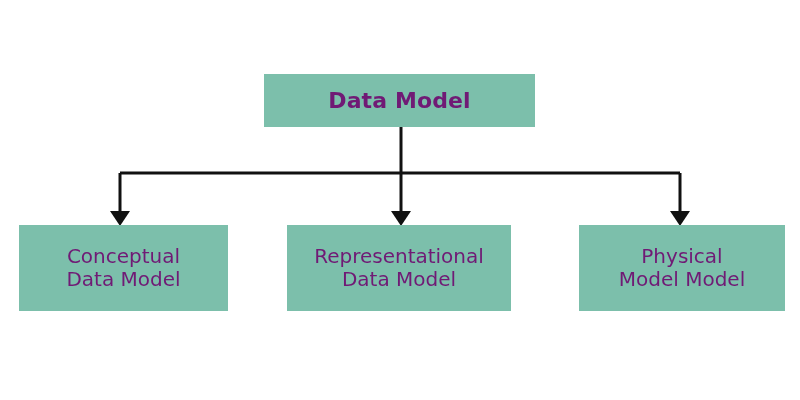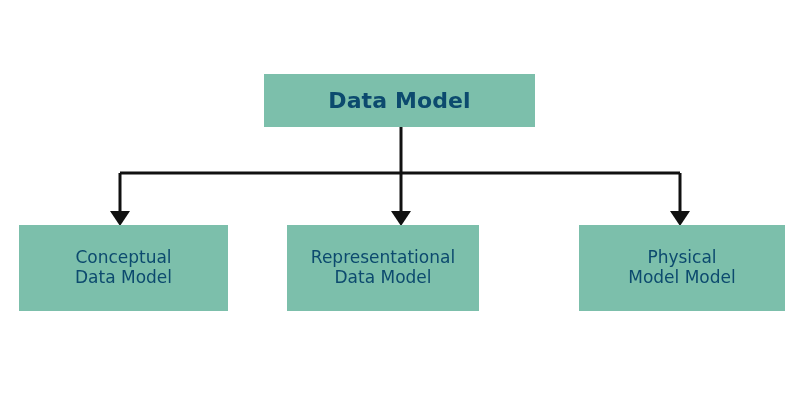--- a/index.html
+++ b/index.html
@@ -17,41 +17,41 @@
     background: #ffffff;
     overflow: hidden;
   }
   .node {
     position: absolute;
     box-sizing: border-box;
     display: flex;
     align-items: center;
     justify-content: center;
     text-align: center;
-    color: #0c4a6e;
+    color: #701a75;
     line-height: 1.16;
     user-select: none;
   }
   .node-root {
     left: 264px;
     top: 74px;
     width: 271px;
     height: 53px;
     font-size: 22px;
     font-weight: bold;
     letter-spacing: 0.1px;
   }
   .node-leaf {
     top: 225px;
     height: 86px;
-    font-size: 17px;
+    font-size: 20px;
     font-weight: normal;
   }
   .node-leaf-1 { left: 19px;  width: 209px; }
-  .node-leaf-2 { left: 287px; width: 192px; }
+  .node-leaf-2 { left: 287px; width: 224px; }
   .node-leaf-3 { left: 579px; width: 206px; }
   .node-label {
     display: block;
     white-space: pre-line;
   }
   #connectors {
     position: absolute;
     left: 0;
     top: 0;
     width: 800px;

